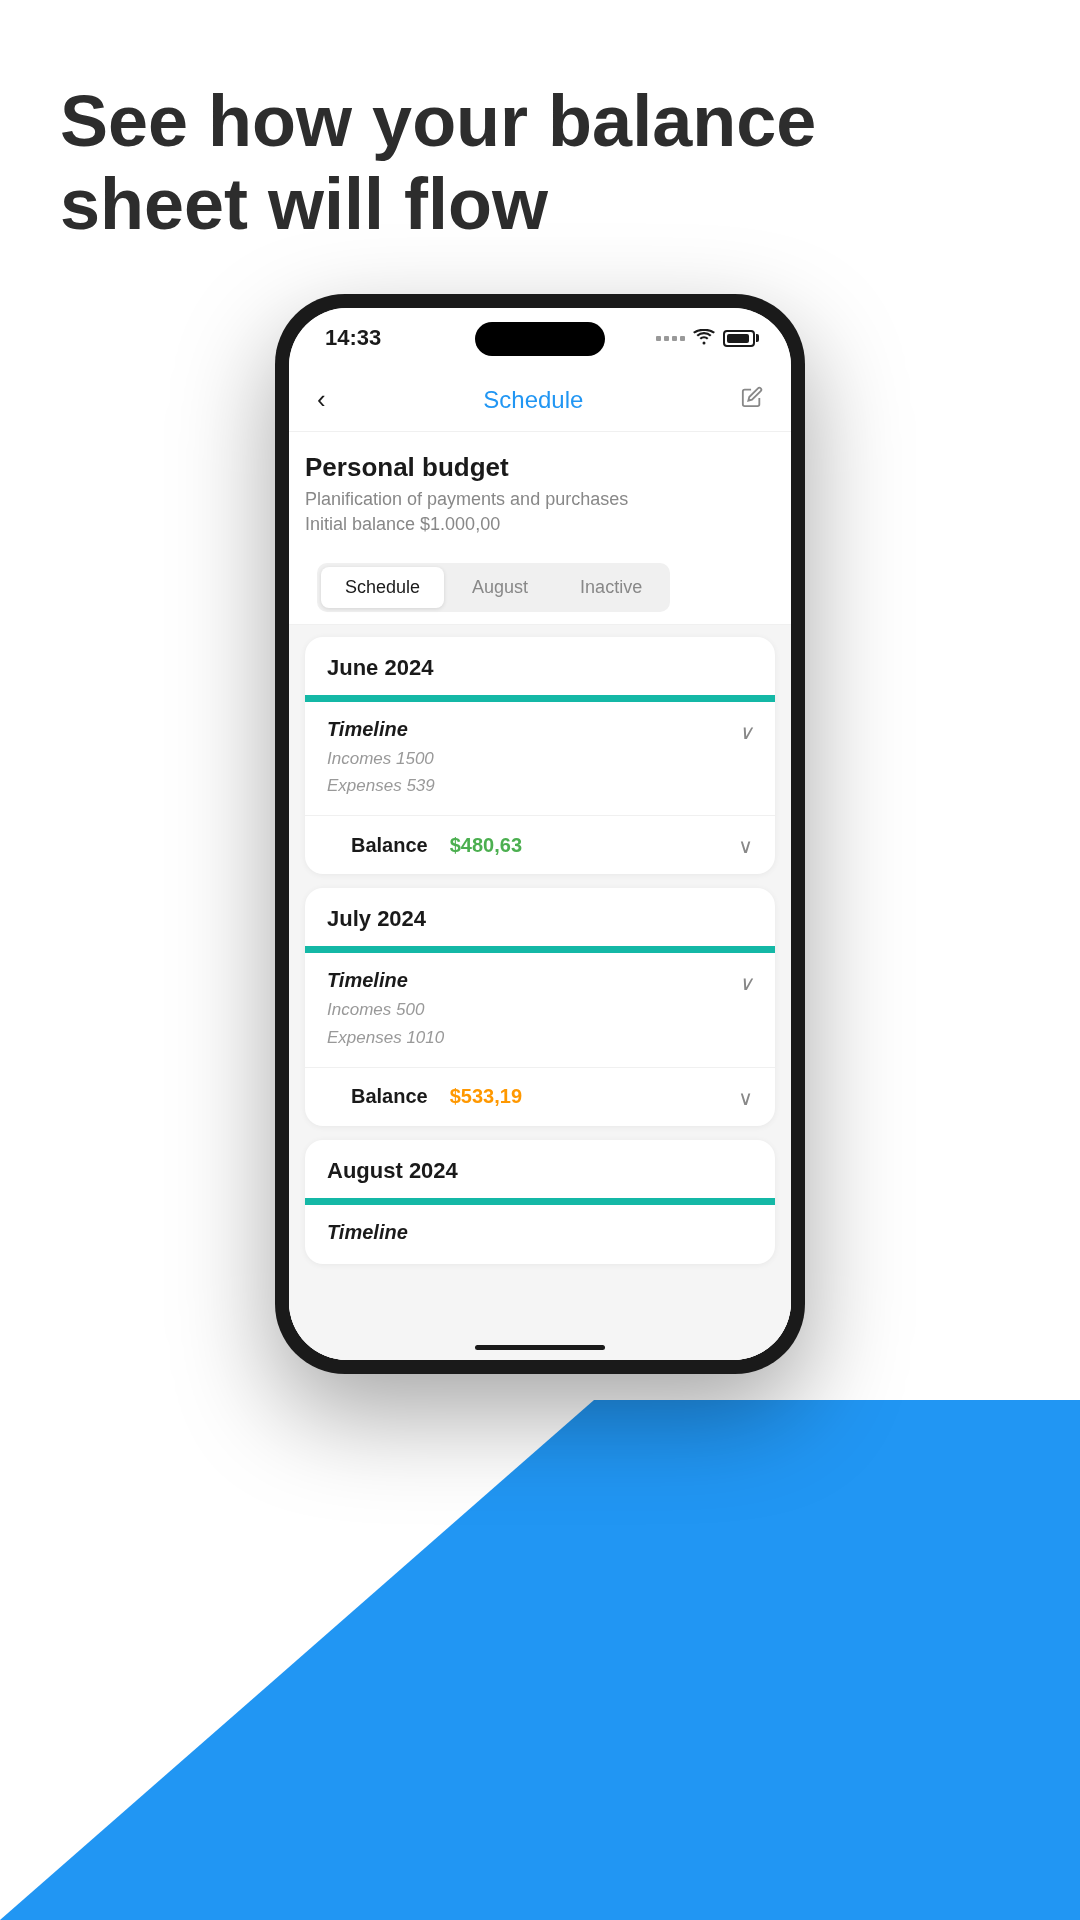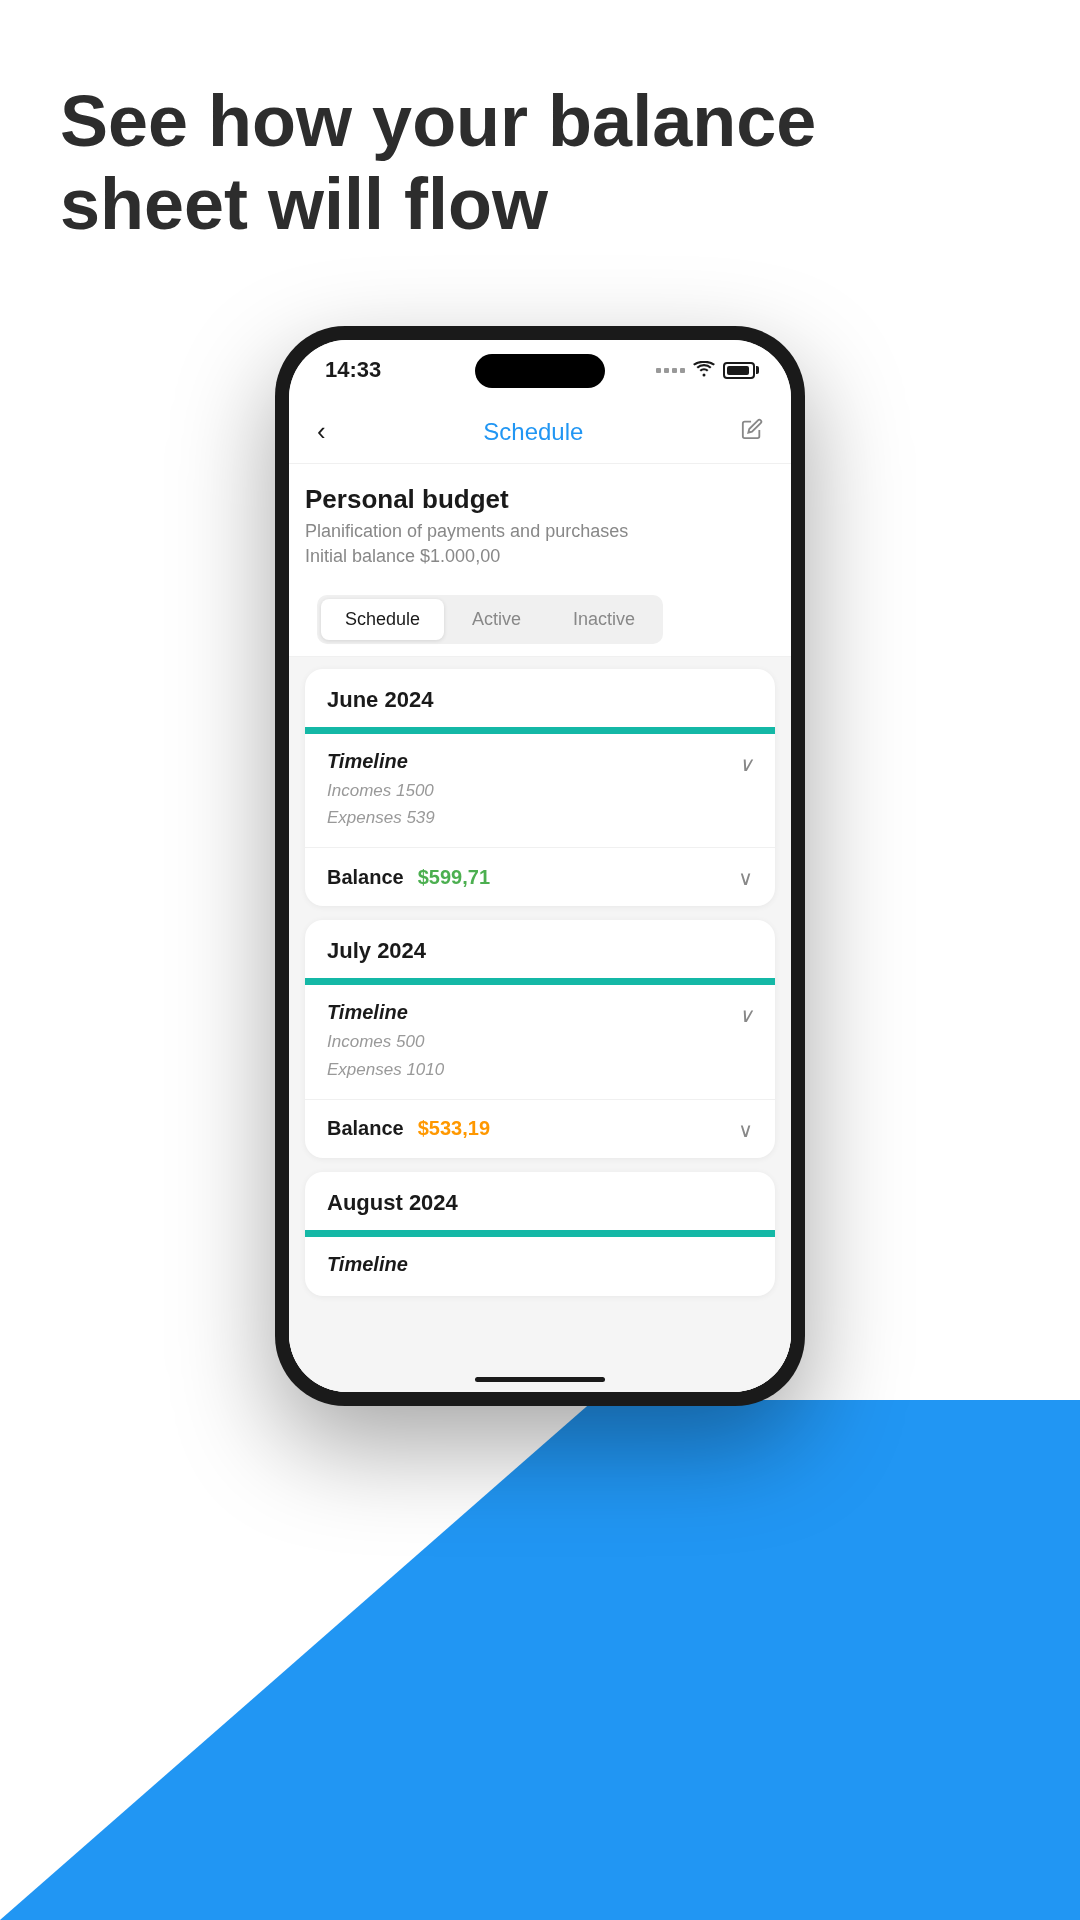--- a/index.html
+++ b/index.html
@@ -38,21 +38,21 @@
     .hero-text h1 {
       font-size: 72px;
       font-weight: 800;
       color: #2d2d2d;
       line-height: 1.15;
     }
 
     
     .phone-wrapper {
       position: absolute;
-      top: 326px;
+      top: 294px;
       left: 50%;
       transform: translateX(-50%);
       z-index: 2;
     }
 
     .phone-outer {
       width: 530px;
       height: 1080px;
       background: #1a1a1a;
       border-radius: 70px;
@@ -328,21 +328,22 @@
 
     .balance-amount-orange {
       font-size: 20px;
       font-weight: 600;
       color: #FF9800;
     }
 
     .balance-right {
       display: flex;
       align-items: flex-end;
-      gap: 14px;
+      gap: 22px;
+      margin-left: 24px;
     }
 
     
     .home-indicator {
       position: absolute;
       bottom: 10px;
       left: 50%;
       transform: translateX(-50%);
       width: 130px;
       height: 5px;
@@ -399,21 +400,21 @@
 
         <div class="budget-header">
           <div class="budget-title">Personal budget</div>
           <div class="budget-desc">Planification of payments and purchases</div>
           <div class="budget-balance">Initial balance $1.000,00</div>
         </div>
 
         <div class="tabs-container">
           <div class="tabs">
             <div class="tab active">Schedule</div>
-            <div class="tab inactive">Active</div>
+            <div class="tab inactive">August</div>
             <div class="tab inactive">Inactive</div>
           </div>
         </div>
 
         <div class="scroll-content">
 
           <div class="month-card">
             <div class="month-header">
               <div class="month-name">June 2024</div>
             </div>
@@ -423,21 +424,21 @@
                   <div class="timeline-label">Timeline</div>
                   <div class="timeline-sub">Incomes 1500</div>
                   <div class="timeline-sub">Expenses 539</div>
                 </div>
                 <span class="chevron">∨</span>
               </div>
             </div>
             <div class="balance-section">
               <div class="balance-right">
                 <span class="balance-label">Balance </span>
-                <span class="balance-amount-green">$599,71</span>
+                <span class="balance-amount-green">$480,63</span>
               </div>
               <span class="chevron">∨</span>
             </div>
           </div>
 
           <div class="month-card">
             <div class="month-header">
               <div class="month-name">July 2024</div>
             </div>
             <div class="timeline-section">

